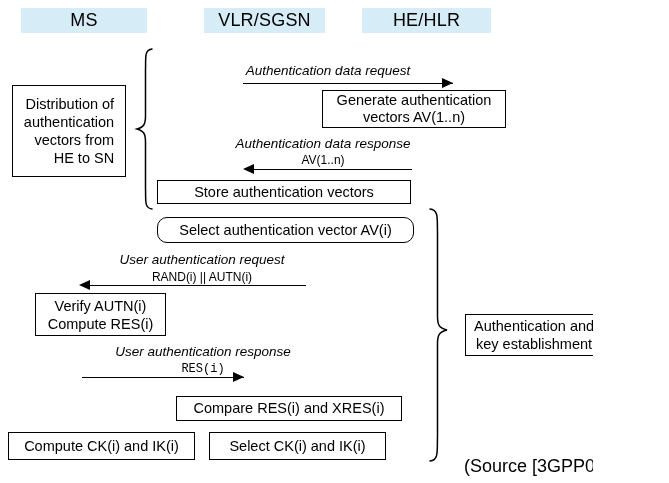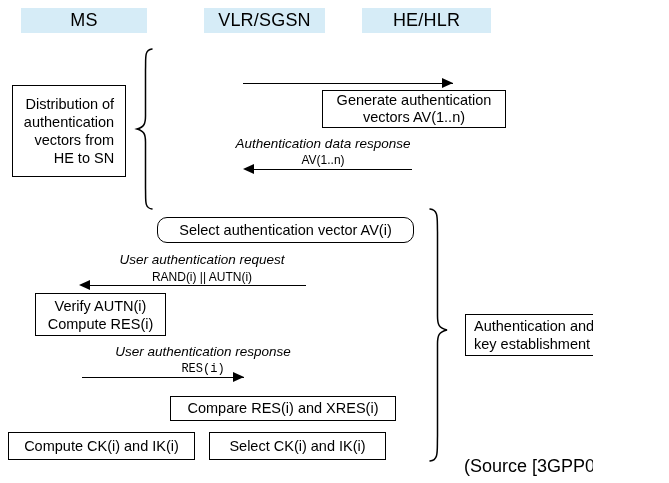--- a/index.html
+++ b/index.html
@@ -106,62 +106,64 @@
       <path d="M20 1 C12 2, 14 10, 13.5 22 L13.5 68 C13.5 76, 12 79, 5 81
                C12 83, 13.5 86, 13.5 94 L13.5 140 C14 152, 12 160, 20 161" stroke="#000" stroke-width="1.5" fill="none" stroke-linecap="round"></path>
     </svg>
   </div>
 
   <div class="abs pbox tall" style="left:12px;top:85px;width:114px;height:92px;text-align:right;">Distribution of
 authentication
 vectors from
 HE to SN</div>
 
+  <div class="abs msglabel center" style="left:193px;top:63px;width:270px;">Authentication data request</div>
 
   <div class="arrowline" style="left:243px;top:83px;width:210px;"></div>
   <div class="arrowhead right" style="left:442px;top:78px;"></div>
 
   <div class="abs pbox" style="left:322px;top:90px;width:184px;height:38px;">Generate authentication
 vectors AV(1..n)</div>
 
   <div class="abs msglabel center" style="left:178px;top:136px;width:290px;">Authentication data response</div>
   <div class="abs msgsub center" style="left:178px;top:152px;width:290px;">AV(1..n)</div>
 
   <div class="arrowline" style="left:252px;top:169px;width:160px;"></div>
   <div class="arrowhead left" style="left:243px;top:164px;"></div>
 
+  <div class="abs pbox" style="left:157px;top:180px;width:254px;height:24px;">Store authentication vectors</div>
 
   <div class="brace" style="left:428px;top:208px;width:26px;height:254px;">
     <svg width="26" height="254" viewBox="0 0 26 254" fill="none" xmlns="http://www.w3.org/2000/svg" aria-hidden="true">
       <path d="M2 1 C11 2, 9 11, 9.5 24 L9.5 108 C9.5 117, 11 120, 19 122
                C11 124, 9.5 127, 9.5 136 L9.5 228 C9 243, 11 252, 2 253" stroke="#000" stroke-width="1.5" fill="none" stroke-linecap="round"></path>
     </svg>
   </div>
 
-  <div class="abs pbox tall" style="left:465px;top:314px;width:152px;height:42px;justify-content:flex-start;padding-left:8px;text-align:left;">Authentication and
+  <div class="abs pbox tall" style="left:465px;top:314px;width:152px;height:42px;justify-content:flex-start;padding-left:8px;text-align:center;">Authentication and
 key establishment</div>
 
   <div class="abs pbox" style="left:157px;top:217px;width:257px;height:26px;border-radius:10px;">Select authentication vector AV(i)</div>
 
   <div class="abs msglabel center" style="left:78px;top:252px;width:248px;">User authentication request</div>
   <div class="abs msgsub center" style="left:78px;top:269px;width:248px;">RAND(i) || AUTN(i)</div>
 
   <div class="arrowline" style="left:88px;top:285px;width:218px;"></div>
   <div class="arrowhead left" style="left:79px;top:280px;"></div>
 
   <div class="abs pbox tall" style="left:35px;top:293px;width:131px;height:43px;">Verify AUTN(i)
 Compute RES(i)</div>
 
   <div class="abs msglabel center" style="left:78px;top:344px;width:250px;">User authentication response</div>
   <div class="abs msgsub center" style="left:78px;top:361px;width:250px;font-family:Liberation Mono, monospace;">RES(i)</div>
 
   <div class="arrowline" style="left:82px;top:377px;width:162px;"></div>
   <div class="arrowhead right" style="left:233px;top:372px;"></div>
 
-  <div class="abs pbox" style="left:170px;top:396px;width:226px;height:25px;">Compare RES(i) and XRES(i)</div>
+  <div class="abs pbox" style="left:176px;top:396px;width:226px;height:25px;">Compare RES(i) and XRES(i)</div>
 
   <div class="abs pbox" style="left:8px;top:432px;width:187px;height:28px;">Compute CK(i) and IK(i)</div>
 
   <div class="abs pbox" style="left:209px;top:432px;width:177px;height:28px;">Select CK(i) and IK(i)</div>
 
   <div class="abs source" style="left:464px;top:456px;">(Source [3GPP00a])</div>
 
 </div>
 
 </body></html>

